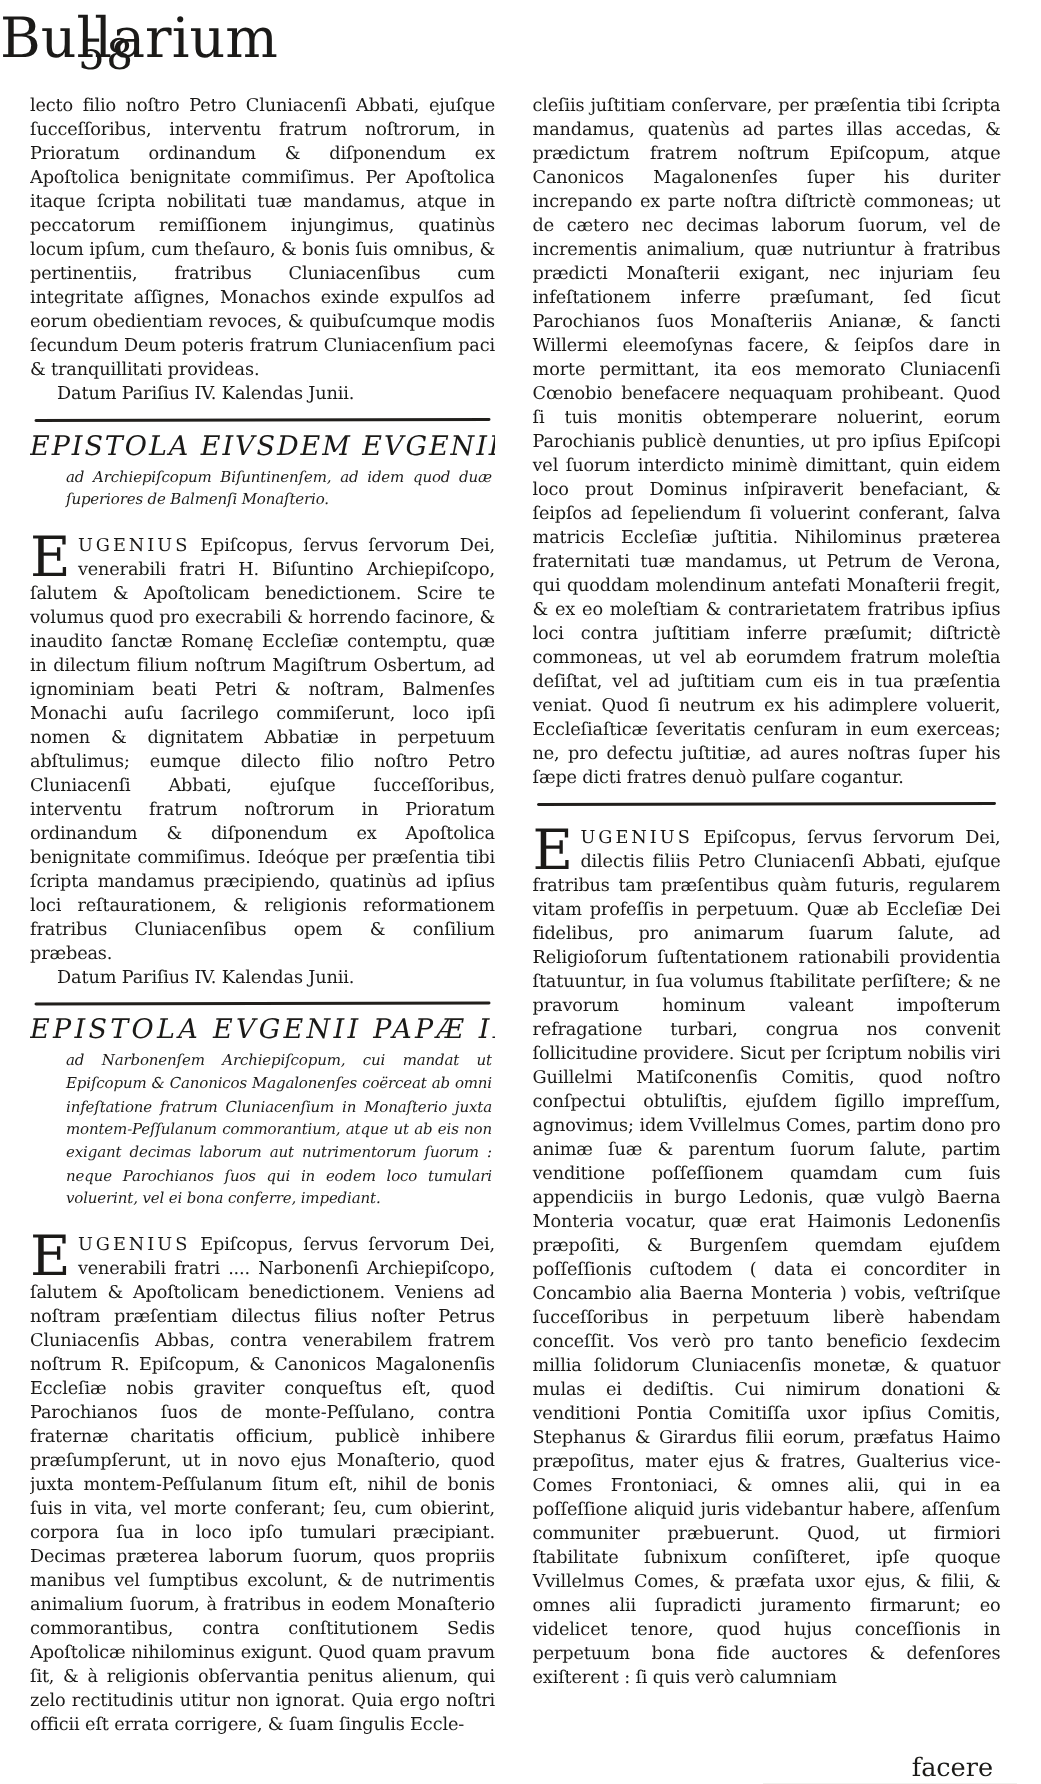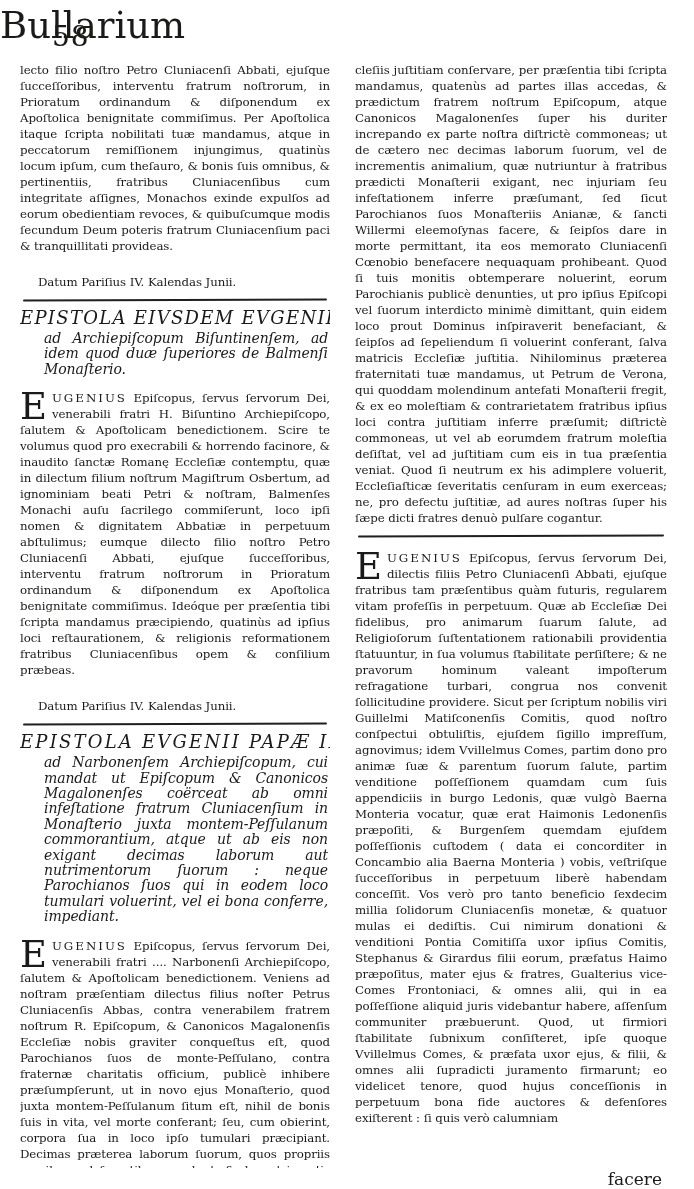--- a/index.html
+++ b/index.html
@@ -10,29 +10,29 @@
   }
   .page-num{position:absolute;top:20px;left:52px;font-size:28px;letter-spacing:1px;}
   .running-title{position:absolute;top:4px;left:0;right:0;text-align:left;font-size:37px;}
   .col{
     position:absolute;top:62px;height:1106px;overflow:hidden;
     font-size:11.8px;line-height:16px;text-align:justify;letter-spacing:-0.1px;
   }
   .col-left{left:20px;width:310px;}
   .col-right{left:355px;width:312px;}
   p{margin:0;}
-  .datum{text-indent:18px;margin-top:20px;}
+  .datum{text-indent:18px;}
   .rule{height:2px;background:#211f1c;margin:9px 3px 8px 3px;border-radius:1px;transform:rotate(-0.15deg);}
   .sec-title{
     font-style:italic;font-size:18px;letter-spacing:1.3px;text-align:left;
     white-space:nowrap;margin:5px 0 4px 0;line-height:18px;
   }
   .sec-title.wide{letter-spacing:2.2px;}
   .sec-sub{
-    font-style:italic;font-size:14px;line-height:15.4px;
+    font-style:italic;font-size:10px;line-height:15.4px;
     padding-left:24px;padding-right:2px;margin:1px 0 0 0;text-align:justify;
   }
   .dc{margin-top:13px;}
   .dropcap{float:left;font-size:37px;line-height:27px;padding:3px 5px 0 0;}
   .lead-caps{letter-spacing:2px;margin-top:15px;}
   .catchword{position:absolute;right:32px;bottom:0;font-size:17px;}
 </style>
 </head>
 <body>
 

